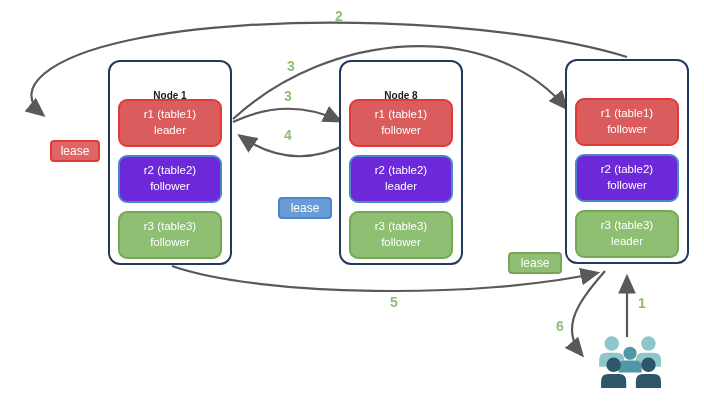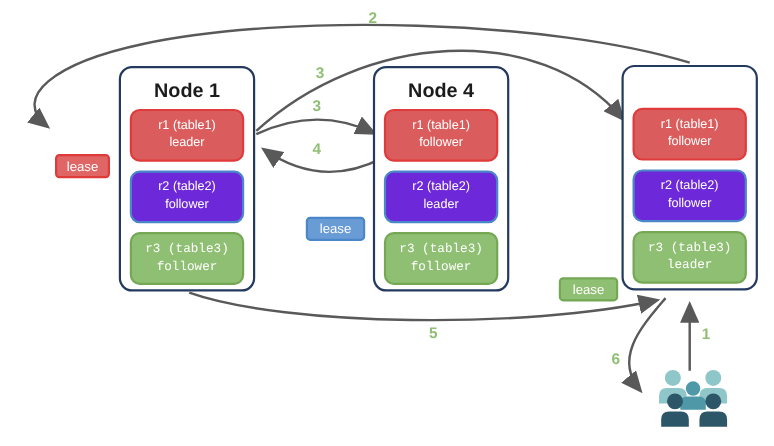--- a/index.html
+++ b/index.html
@@ -6,31 +6,31 @@
   .canvas{
     position:relative;width:704px;height:405px;background:#ffffff;overflow:hidden;
     font-family:"Liberation Sans", sans-serif;
   }
   svg.arrows{position:absolute;left:0;top:0;width:704px;height:405px;}
   .node{
     position:absolute;width:124px;height:205px;background:#ffffff;
     border:2px solid #23395d;border-radius:12px;box-sizing:border-box;
   }
   .node-title{
-    position:absolute;top:10px;left:0;width:100%;text-align:center;
-    font-weight:bold;font-size:18px;color:#1b1b1b;
+    position:absolute;top:28px;left:0;width:100%;text-align:center;
+    font-weight:bold;font-size:10px;color:#1b1b1b;
   }
   .replica{
     position:absolute;left:8px;width:104px;height:48px;border-radius:9px;
     box-sizing:border-box;display:flex;flex-direction:column;align-items:center;
     justify-content:center;color:#ffffff;font-size:11.5px;line-height:1.35;text-align:center;
   }
   .replica.red{background:#db5c5c;border:2px solid #e03b3b;}
   .replica.blue{background:#6d28d9;border:2px solid #4a86c9;}
-  .replica.green{background:#8fbf73;border:2px solid #74a854;font-family:Liberation Mono, monospace;}
+  .replica.green{background:#8fbf73;border:2px solid #74a854;}
   .r1{top:37px;} .r2{top:93px;} .r3{top:149px;}
   .lease{
     position:absolute;height:22px;border-radius:4px;box-sizing:border-box;
     display:flex;align-items:center;justify-content:center;
     color:#ffffff;font-size:12px;margin-top:32px;
   }
   .lease.red{left:50px;top:108px;width:50px;background:#e06666;border:2px solid #e03b3b;}
   .lease.blue{left:278px;top:165px;width:54px;background:#699bd4;border:2px solid #4a86c9;}
   .lease.green{left:508px;top:220px;width:54px;background:#8fbf73;border:2px solid #74a854;}
   .step{
@@ -73,21 +73,21 @@
       <span>r2 (table2)</span>
       <span>follower</span>
     </div>
     <div class="replica green r3">
       <span>r3 (table3)</span>
       <span>follower</span>
     </div>
   </div>
 
   <div class="node" style="left:339px;top:60px;">
-    <div class="node-title">Node 4</div>
+    <div class="node-title">Node 8</div>
     <div class="replica red r1">
       <span>r1 (table1)</span>
       <span>follower</span>
     </div>
     <div class="replica blue r2">
       <span>r2 (table2)</span>
       <span>leader</span>
     </div>
     <div class="replica green r3">
       <span>r3 (table3)</span>

